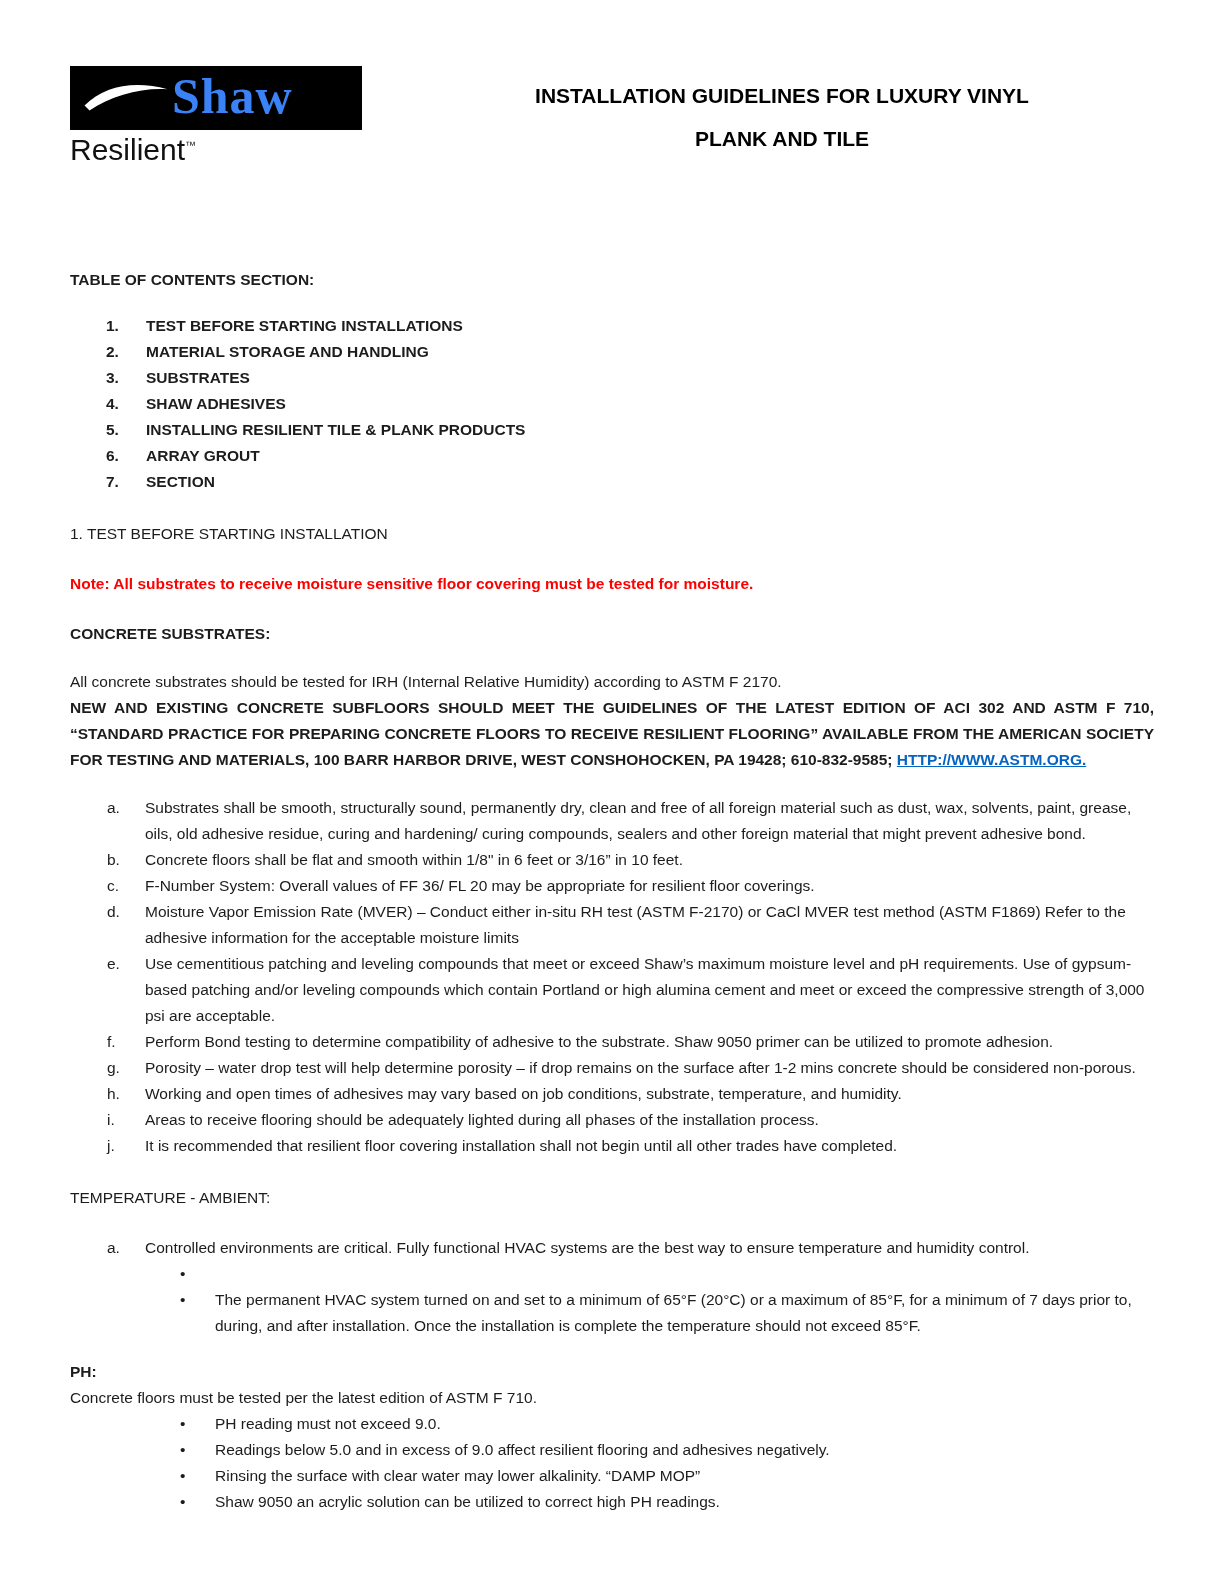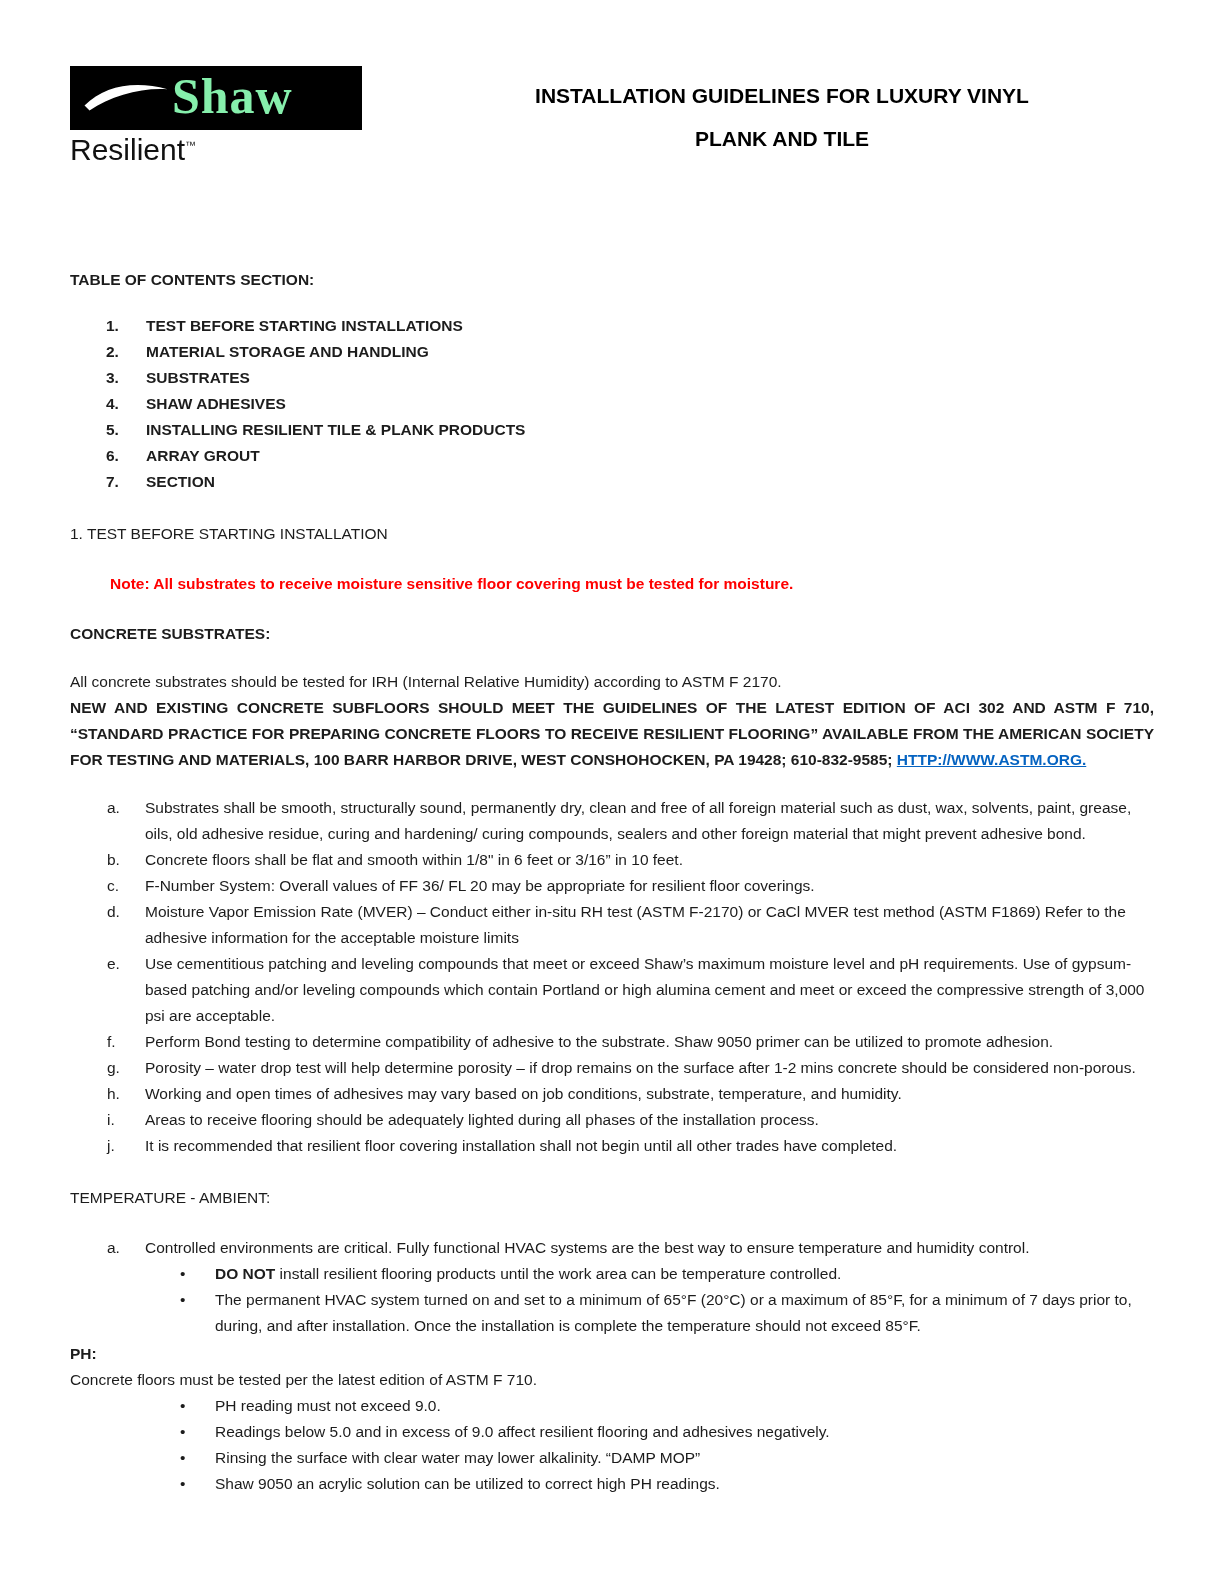--- a/index.html
+++ b/index.html
@@ -19,58 +19,58 @@
   
   .header { display: flex; align-items: flex-start; }
   .logo-block { width: 300px; flex-shrink: 0; }
   .logo-box {
     width: 292px; height: 64px; background: #000;
     display: flex; align-items: center; padding: 0 12px;
   }
   .swoosh { width: 88px; height: 42px; flex-shrink: 0; margin-right: 2px; }
   .logo-brand {
     font-family: "Liberation Serif", "DejaVu Serif", serif;
-    font-weight: 700; font-size: 50px; color: #86efac; line-height: 1;
+    font-weight: 700; font-size: 50px; color: #3b82f6; line-height: 1;
     letter-spacing: 1px; margin-top: -4px;
   }
   .logo-sub {
     width: 292px; text-align: left; font-size: 30px; line-height: 34px;
     color: #111; margin-top: 3px; font-weight: 400;
   }
   .logo-sub .tm { font-size: 11px; vertical-align: super; line-height: 0; }
   .title-block {
     flex: 1; padding: 8px 0 0 40px; text-align: center;
     font-weight: 700; font-size: 21px; line-height: 43px; color: #000;
   }
 
   
   .heading { font-weight: 700; }
   .toc-heading { margin-top: 100px; }
   .toc-list { margin-top: 20px; }
   .toc-row { display: flex; font-weight: 700; }
   .toc-num { width: 40px; margin-left: 36px; flex-shrink: 0; }
 
   .sec-heading { margin-top: 26px; font-weight: 400; }
-  .note { margin-top: 24px; font-weight: 700; margin-left: 40px; }
+  .note { margin-top: 24px; font-weight: 700; }
   .sub-heading { margin-top: 24px; font-weight: 700; }
   .para { margin-top: 22px; }
   .bold-para { font-weight: 700; text-align: justify; }
   .link { font-weight: 700; text-decoration: underline; cursor: pointer; }
 
   .lettered-list { margin-top: 22px; }
   .list-row { display: flex; }
   .letter { width: 38px; margin-left: 37px; flex-shrink: 0; }
   .item-text { flex: 1; }
 
   .temp-item { margin-top: 24px; }
   .bullet-row { display: flex; }
   .bullet { width: 35px; margin-left: 110px; flex-shrink: 0; }
   .bullet-text { flex: 1; }
 
-  .ph-heading { margin-top: 2px; font-weight: 700; }
+  .ph-heading { margin-top: 20px; font-weight: 700; }
 </style>
 </head>
 <body>
 
 <div class="page">
 
   <div class="header">
     <div class="logo-block">
       <div class="logo-box">
         <svg class="swoosh" viewBox="0 0 140 60" aria-hidden="true">
@@ -171,21 +171,20 @@
     </div>
   </div>
 
   <div class="sec-heading">TEMPERATURE - AMBIENT:</div>
   <div class="list-row temp-item">
     <span class="letter">a.</span>
     <div class="item-text">Controlled environments are critical. Fully functional HVAC systems are the best way to ensure temperature and humidity control.</div>
   </div>
   <div class="bullet-row">
     <span class="bullet">•</span>
-    <div class="bullet-text"><b>DO NOT</b><span> install resilient flooring products until the work area can be temperature controlled.</span></div>
   </div>
   <div class="bullet-row">
     <span class="bullet">•</span>
     <div class="bullet-text"><b></b><span>The permanent HVAC system turned on and set to a minimum of 65°F (20°C) or a maximum of 85°F, for a minimum of 7 days prior to, during, and after installation. Once the installation is complete the temperature should not exceed 85°F.</span></div>
   </div>
 
   <div class="ph-heading">PH:</div>
   <div>Concrete floors must be tested per the latest edition of ASTM F 710.</div>
   <div class="bullet-row">
     <span class="bullet">•</span>

